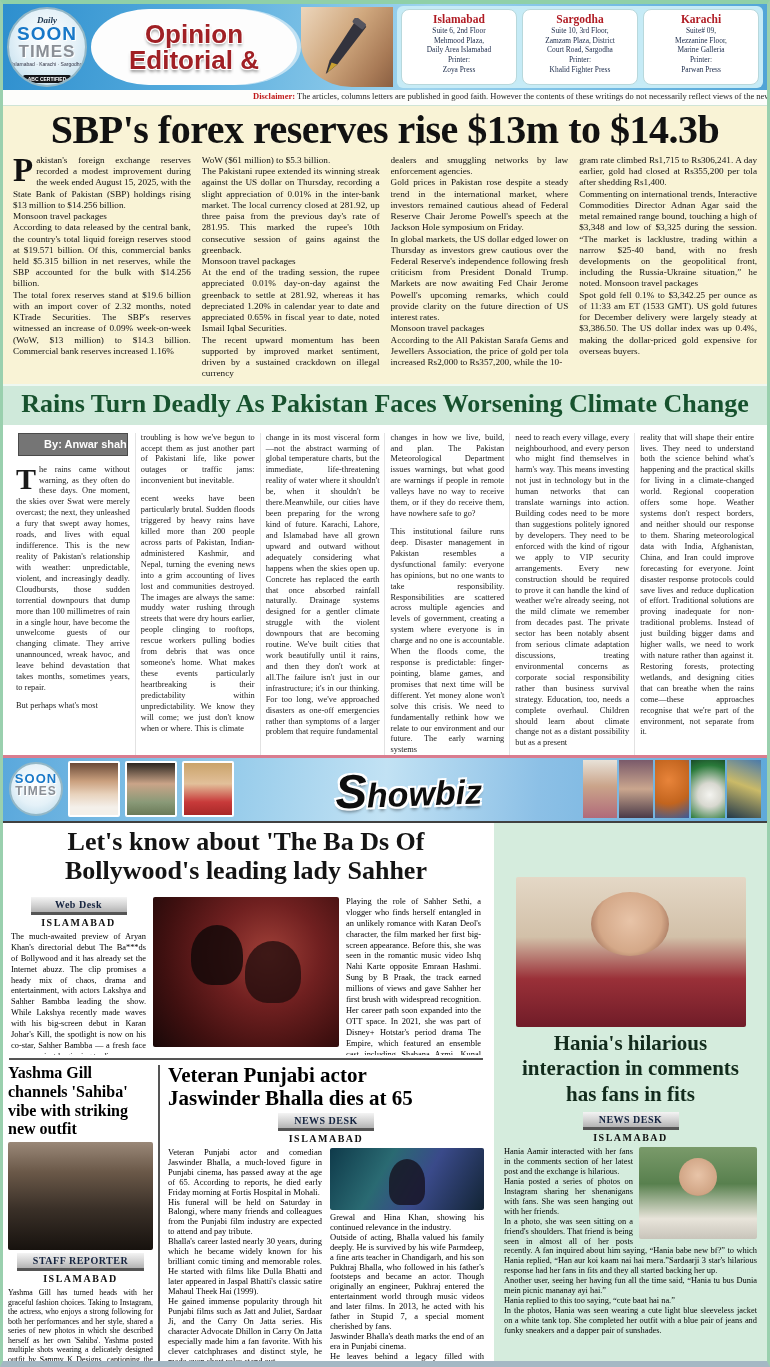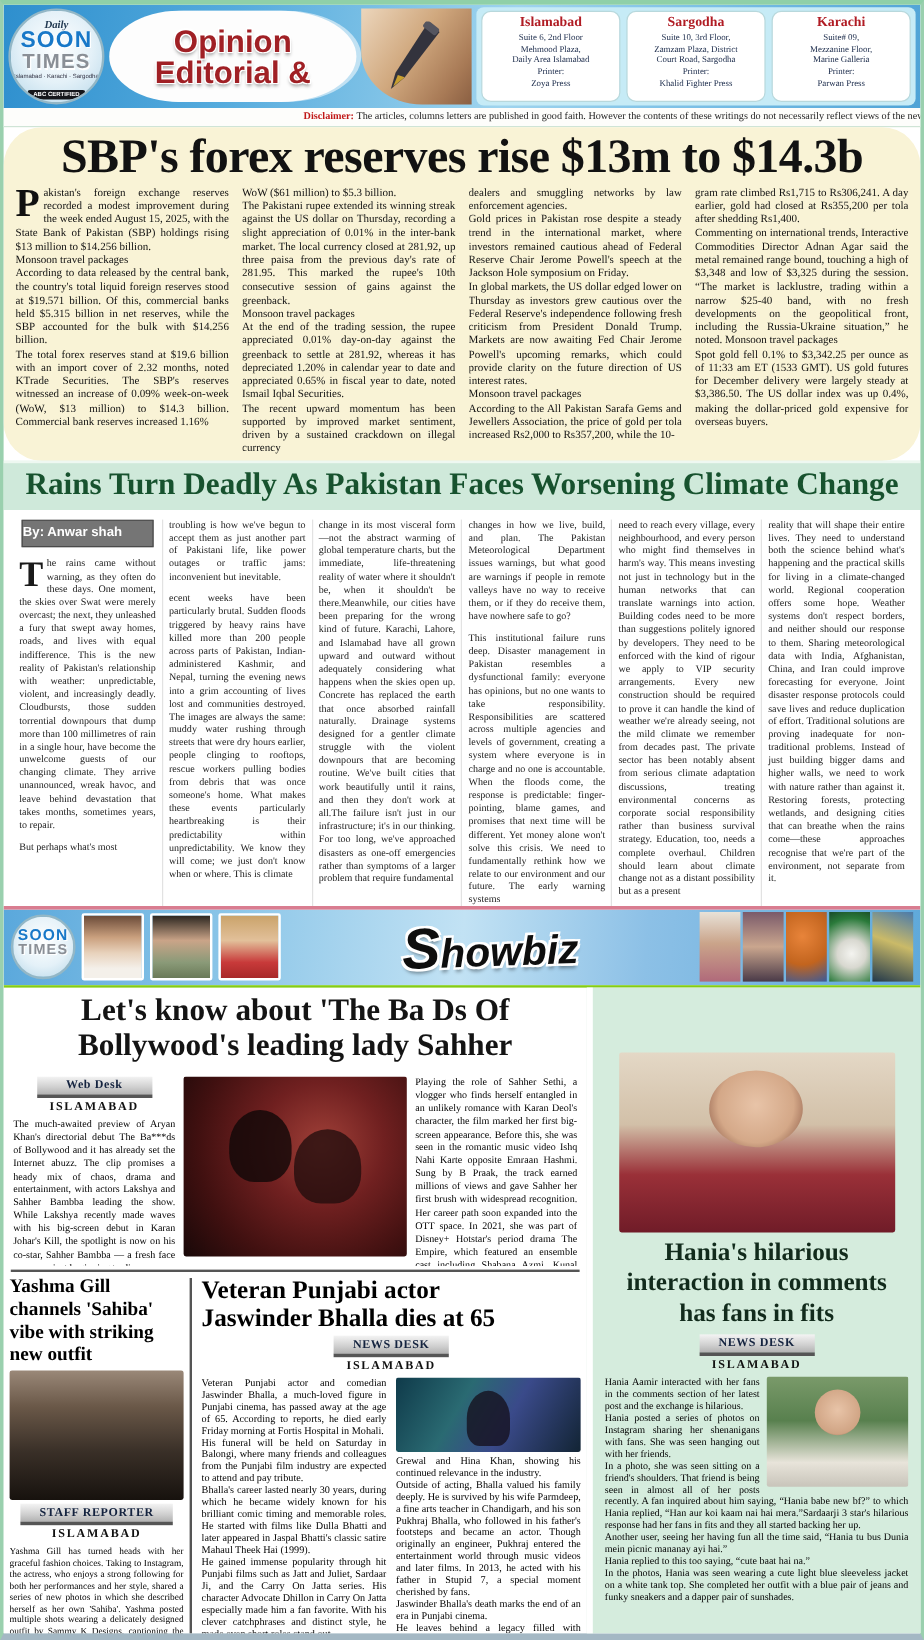--- a/index.html
+++ b/index.html
@@ -34,36 +34,36 @@
     background:#c6ebf6; border-radius:6px; }
   .office { background:#fff; flex:1; border-radius:8px; border:1px solid #b8d8dc; padding:3px 2px; height:76px; overflow:hidden; }
   .office h4 { margin:0 0 1px; text-align:center; font:bold 11.5px "Liberation Serif", serif; color:#b01c24; }
   .office p { margin:0; text-align:center; font:7.4px/1.3 "Liberation Serif", serif; color:#1a2a4a; }
 
   .disclaimer { height:16px; background:#fdfdfb; font:8.5px/1.6 "Liberation Serif", serif; color:#222;
     text-align:right; padding:0 8px 0 250px; border-bottom:1px solid #cfe4d6; white-space:nowrap; overflow:hidden; }
   .disc-label { color:#c01818; font-weight:bold; }
 
   
-  .sbp { background:#f9f3d6; padding:2px 0 4px;border-radius:32px; }
+  .sbp { background:#f9f3d6; padding:2px 0 4px; }
   .sbp h1 { margin:0; text-align:center; white-space:nowrap; font:bold 40px/1.1 "Liberation Serif", serif;
     color:#121212; letter-spacing:-0.5px; }
   .cols4 { display:flex; gap:11px; padding:3px 10px 0; height:228px; overflow:hidden; }
   .cols4 .col { flex:1; font-size:9.2px; line-height:1.22; text-align:justify; overflow:hidden; color:#111; }
   .cols4 p { margin:0; }
   .dropcap { float:left; font:bold 33px/0.82 "Liberation Serif", serif; padding:2px 3px 0 0; color:#111; }
 
   
   .climate-head { background:#cfe9da; border-top:2px solid #eef8f1; padding:4px 0 6px; }
   .climate-head h2 { margin:0; text-align:center; white-space:nowrap; font:bold 26px/1.1 "Liberation Serif", serif; color:#17522e; }
   .cols6 { display:flex; padding:8px 8px 0; height:330px; overflow:hidden; background:#fff; }
   .cols6 .col { flex:1; font-size:8.4px; line-height:1.3; text-align:justify; overflow:hidden; color:#1a1a1a; padding:0 5px; }
   .cols6 .col + .col { border-left:1px solid #e2e2e2; }
   .cols6 p { margin:0 0 7px; }
-  .byline-box { background:#757575; border:1px solid #4a4a4a; color:#fff; text-align:left;
+  .byline-box { background:#757575; border:1px solid #4a4a4a; color:#fff; text-align:right;
     font:bold 11px/1 "Liberation Sans", sans-serif; padding:5px 0; margin:0 2px 9px; }
   .dropcap2 { float:left; font:bold 30px/0.82 "Liberation Serif", serif; padding:2px 3px 0 0; }
 
   
   .showbiz { height:66px; display:flex; align-items:center; gap:5px; padding:0 6px; overflow:hidden;
     border-top:3px solid #d97d90;
     background:linear-gradient(95deg,#5aa8dc 0%,#8cc6e8 25%,#c2e2f4 50%,#8cc0e6 70%,#5fa9da 100%); }
   .sb-logo { width:54px; height:54px; border-radius:50%; flex:0 0 auto; text-align:center; padding-top:9px;
     background:radial-gradient(circle at 50% 40%, #fff 0%, #e4f1f8 55%, #b4d6e8 100%); border:2px solid #93b7c6; }
   .sb-logo .logo-soon { font-size:13px; }
@@ -78,21 +78,21 @@
   .sb-title::first-letter { font-size:140%; }
   .sb-collage { display:flex; gap:2px; flex:0 0 auto; }
   .sb-collage div { width:34px; height:58px; }
   .c1 { background:linear-gradient(180deg,#e8e2d8 0%,#caa48a 45%,#b06a7a 100%); }
   .c2 { background:linear-gradient(180deg,#7a5a6a 0%,#caa68e 50%,#4a3a48 100%); }
   .c3 { background:radial-gradient(circle at 40% 35%, #e8843a 0%, #c2641e 55%, #3a5a9a 100%); }
   .c4 { background:radial-gradient(circle at 55% 60%, #f4f4f0 0%, #d8d8d0 30%, #2a7a3a 75%, #1a4a28 100%); }
   .c5 { background:linear-gradient(200deg,#4a7aaa 0%,#caba68 45%,#22384a 100%); }
 
   
-  .bottom { height:541px; display:flex; border-top:2px solid #84cc16; background:#fff; }
+  .bottom { height:541px; display:flex; border-top:2px solid #404040; background:#fff; }
   .bottom-left { width:486px; flex:0 0 auto; padding:2px 0 0; }
   .sahher h2 { margin:2px 0 3px; text-align:center; white-space:pre-line;
     font:bold 26px/1.12 "Liberation Serif", serif; color:#141414; }
   .sahher-row { display:flex; gap:7px; padding:0 8px; height:158px; overflow:hidden;margin-top:12px; }
   .s-col { flex:1; font-size:8.4px; line-height:1.3; text-align:justify; overflow:hidden; }
   .s-col p { margin:0 0 3px; }
   .photo { border-radius:2px; }
   .sahher-photo { width:186px; height:150px; flex:0 0 auto;
     background:radial-gradient(circle at 62% 38%, #a04038 0%, #702020 35%, #401010 70%, #180808 100%); position:relative; }
   .sahher-photo::before, .sahher-photo::after { content:""; position:absolute; border-radius:50% 50% 40% 40%; background:rgba(15,8,8,.8); }

